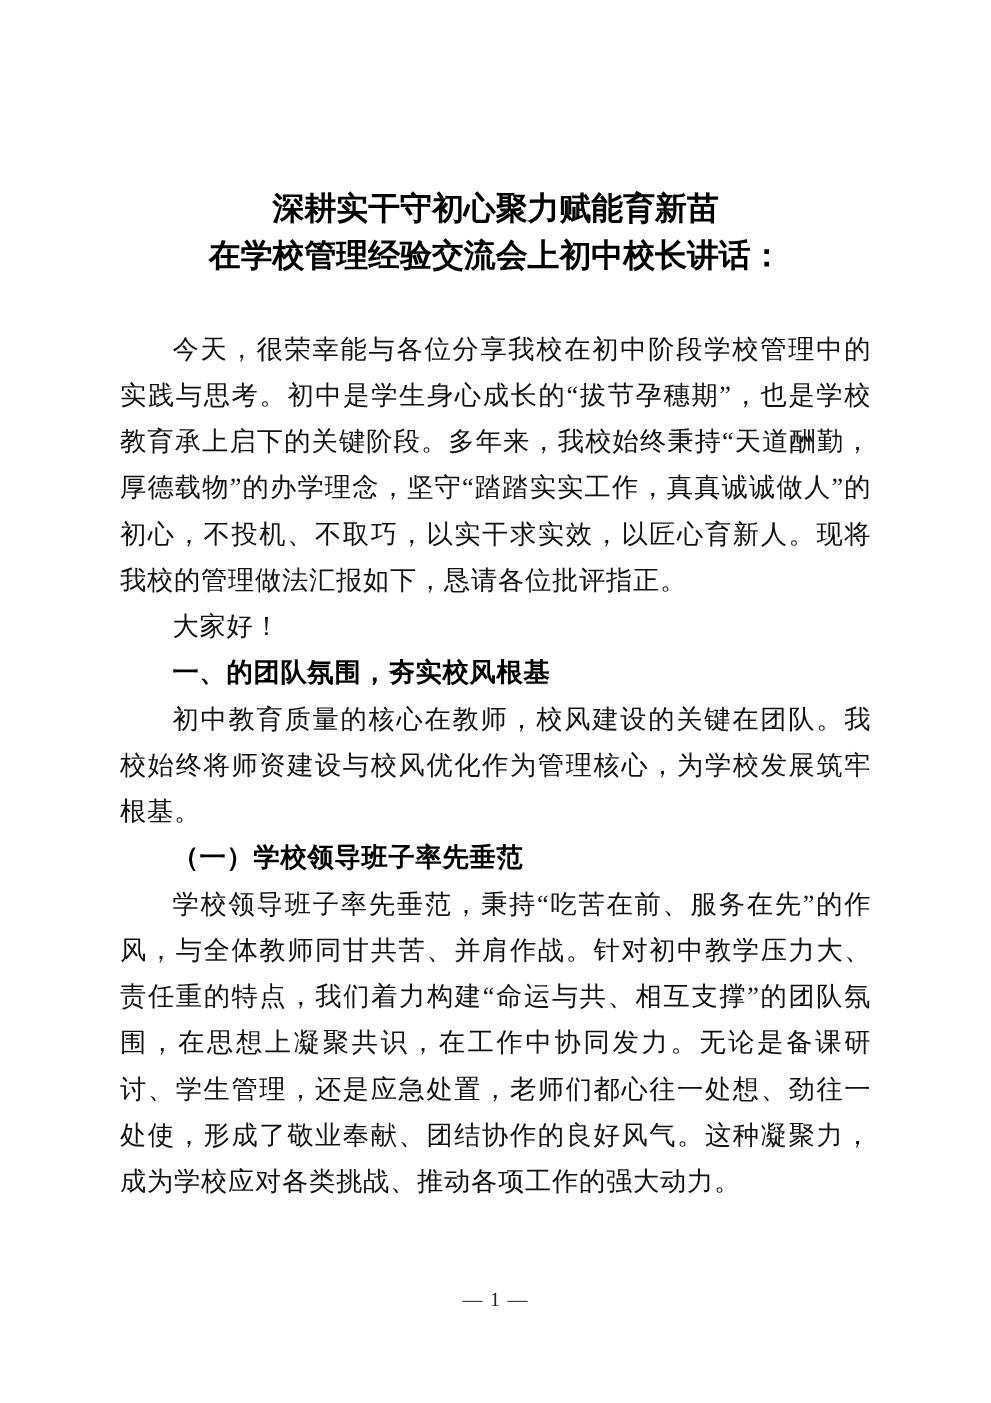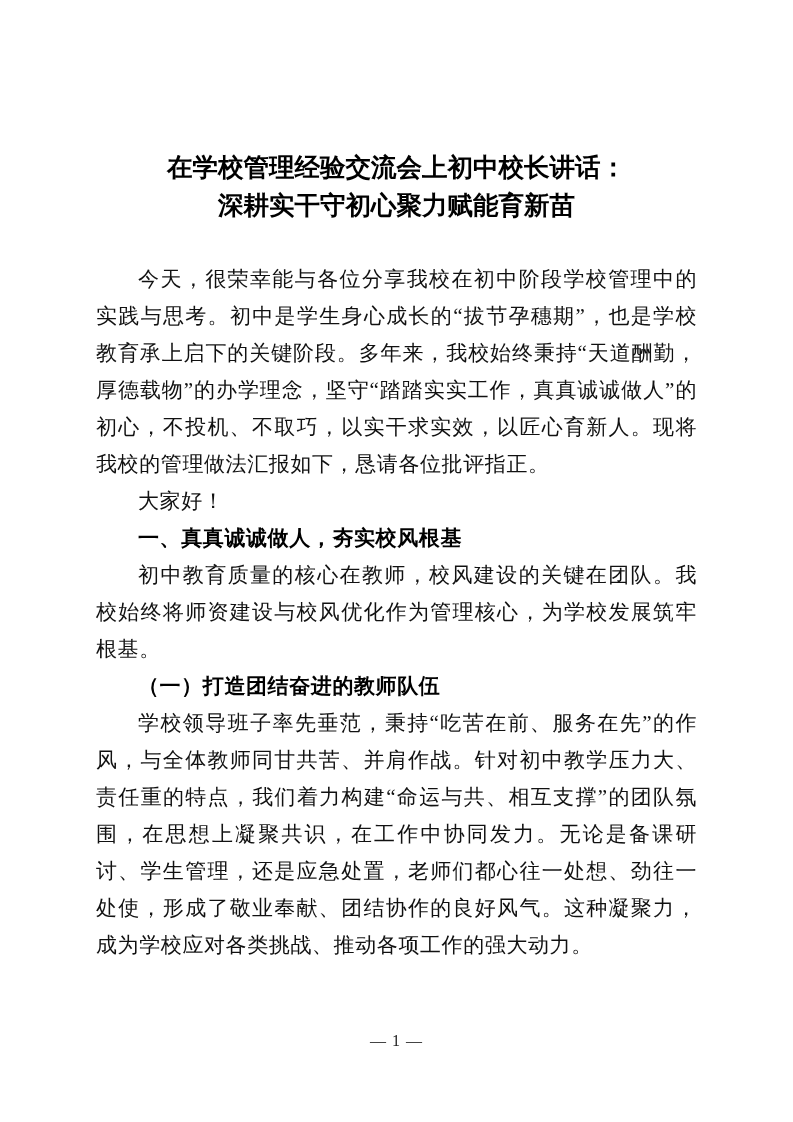--- a/index.html
+++ b/index.html
@@ -93,36 +93,36 @@
   }
 </style>
 </head>
 <body>
 
 <div class="page">
 
   <div class="content">
 
     <h1 class="doc-title">
+      <span class="title-line">深耕实干守初心聚力赋能育新苗</span>
       <span class="title-line">在学校管理经验交流会上初中校长讲话：</span>
-      <span class="title-line">深耕实干守初心聚力赋能育新苗</span>
     </h1>
 
     <div class="body-block">
 
 
       <p class="para indent">今天，很荣幸能与各位分享我校在初中阶段学校管理中的实践与思考。初中是学生身心成长的“拔节孕穗期”，也是学校教育承上启下的关键阶段。多年来，我校始终秉持“天道酬勤，厚德载物”的办学理念，坚守“踏踏实实工作，真真诚诚做人”的初心，不投机、不取巧，以实干求实效，以匠心育新人。现将我校的管理做法汇报如下，恳请各位批评指正。</p>
 
       <p class="para indent">大家好！</p>
 
-      <p class="heading1">一、真真诚诚做人，夯实校风根基</p>
+      <p class="heading1">一、的团队氛围，夯实校风根基</p>
 
       <p class="para indent">初中教育质量的核心在教师，校风建设的关键在团队。我校始终将师资建设与校风优化作为管理核心，为学校发展筑牢根基。</p>
 
-      <p class="heading2">（一）打造团结奋进的教师队伍</p>
+      <p class="heading2">（一）学校领导班子率先垂范</p>
 
       <p class="para indent">学校领导班子率先垂范，秉持“吃苦在前、服务在先”的作风，与全体教师同甘共苦、并肩作战。针对初中教学压力大、责任重的特点，我们着力构建“命运与共、相互支撑”的团队氛围，在思想上凝聚共识，在工作中协同发力。无论是备课研讨、学生管理，还是应急处置，老师们都心往一处想、劲往一处使，形成了敬业奉献、团结协作的良好风气。这种凝聚力，成为学校应对各类挑战、推动各项工作的强大动力。</p>
 
     </div>
 
   </div>
 
   <div class="page-footer">— 1 —</div>
 
 </div>

